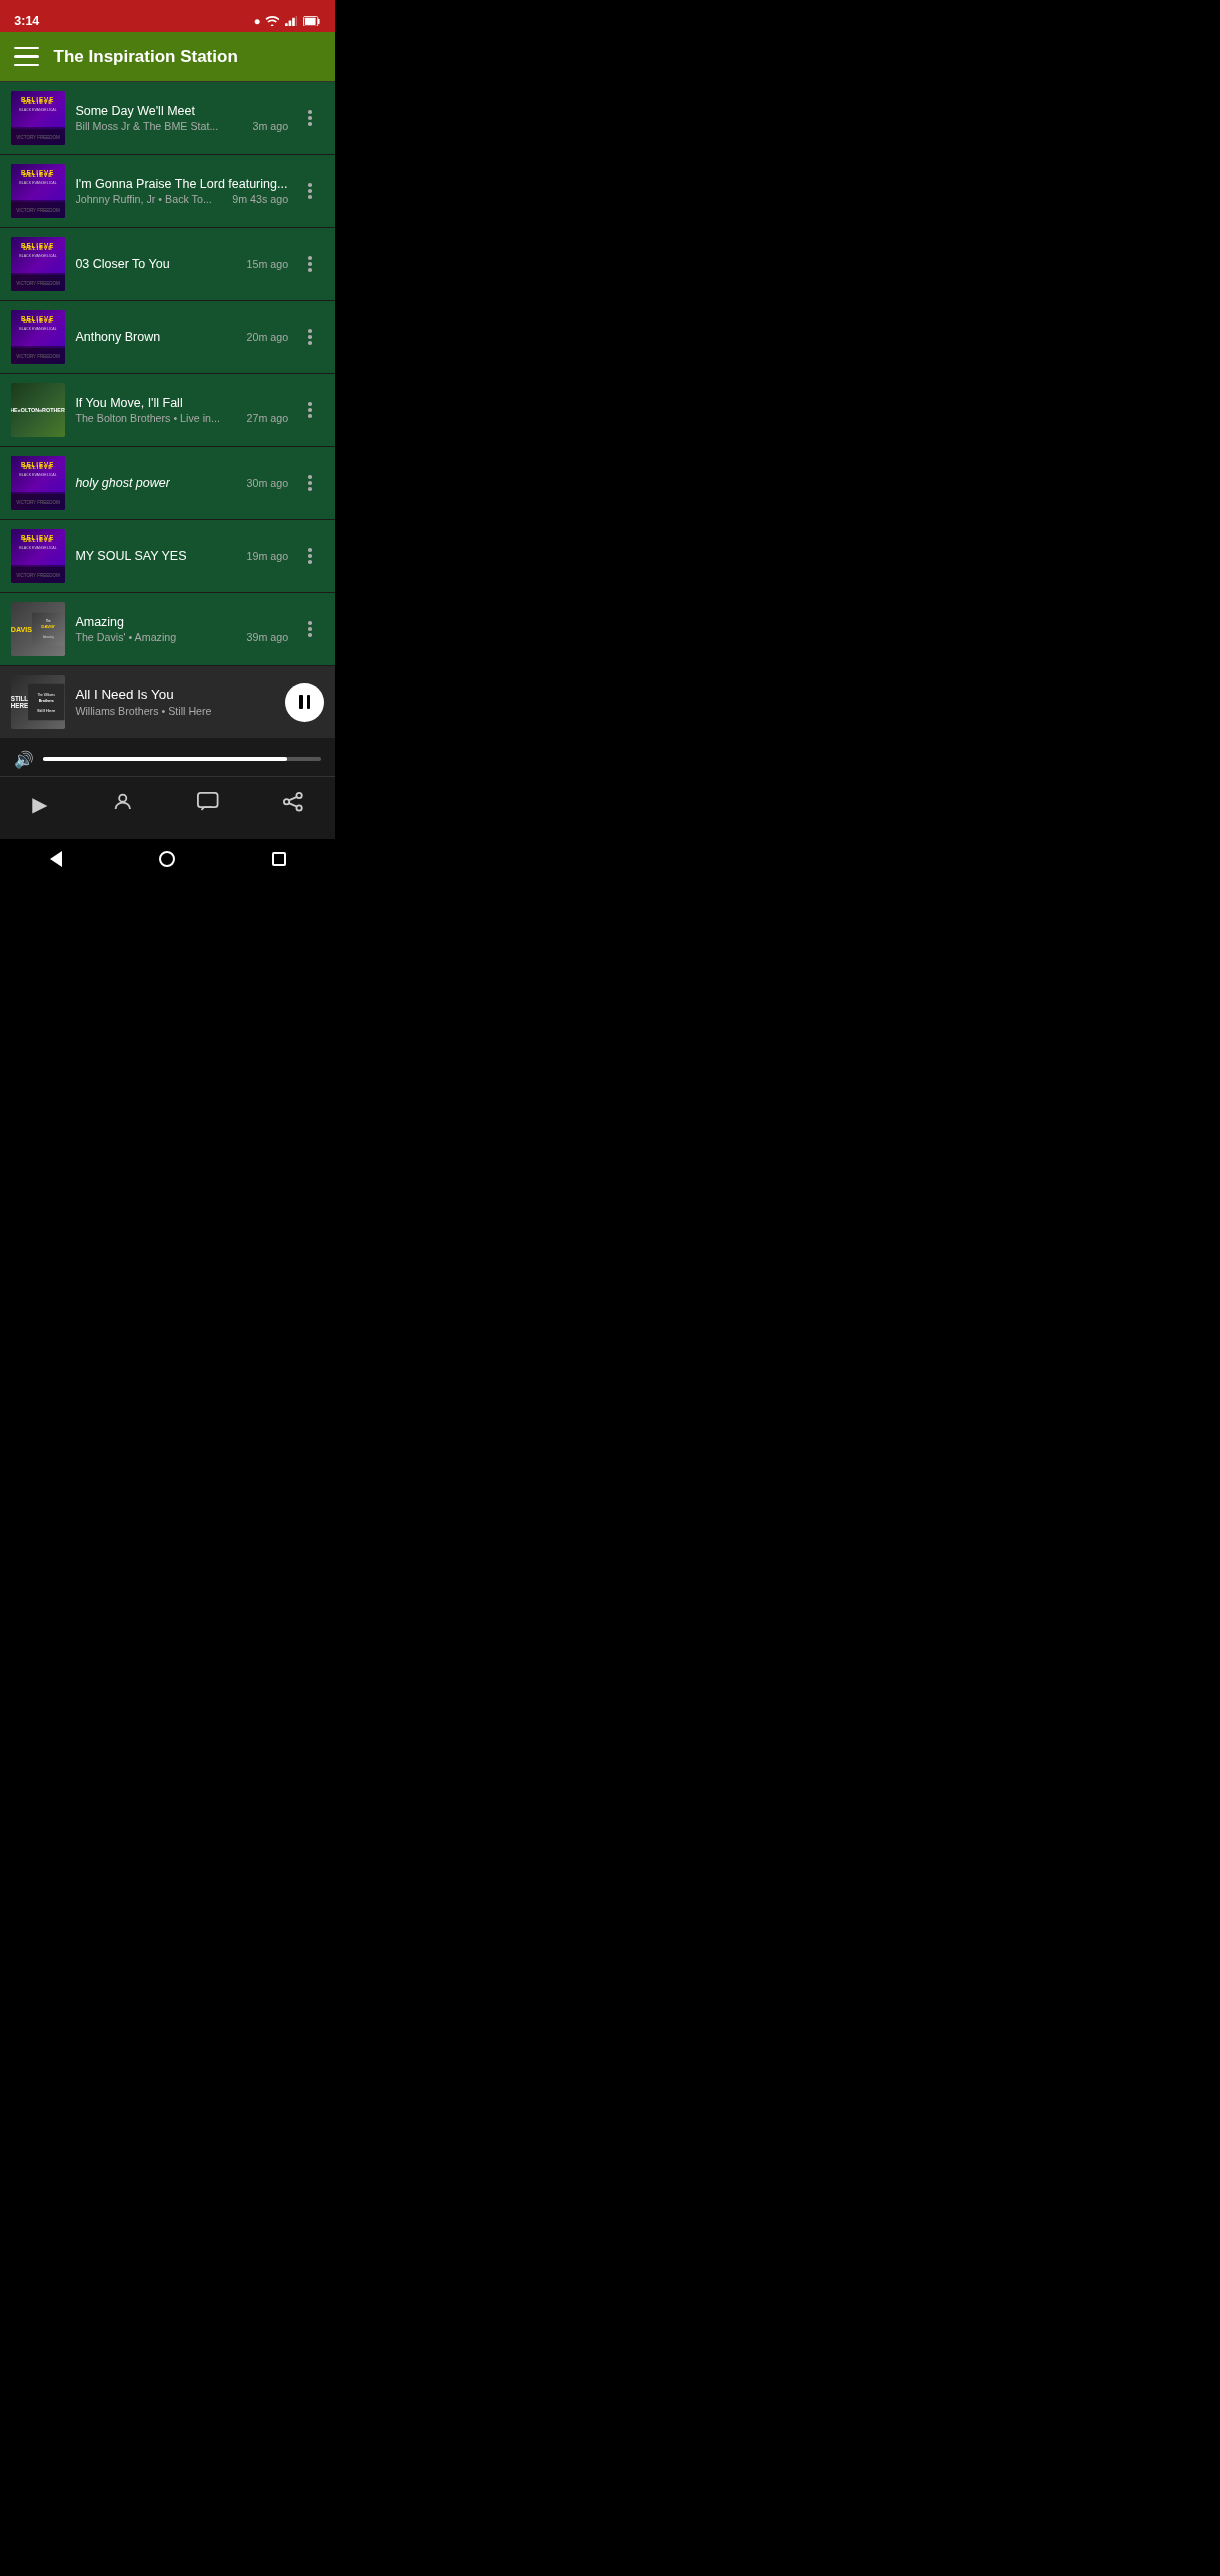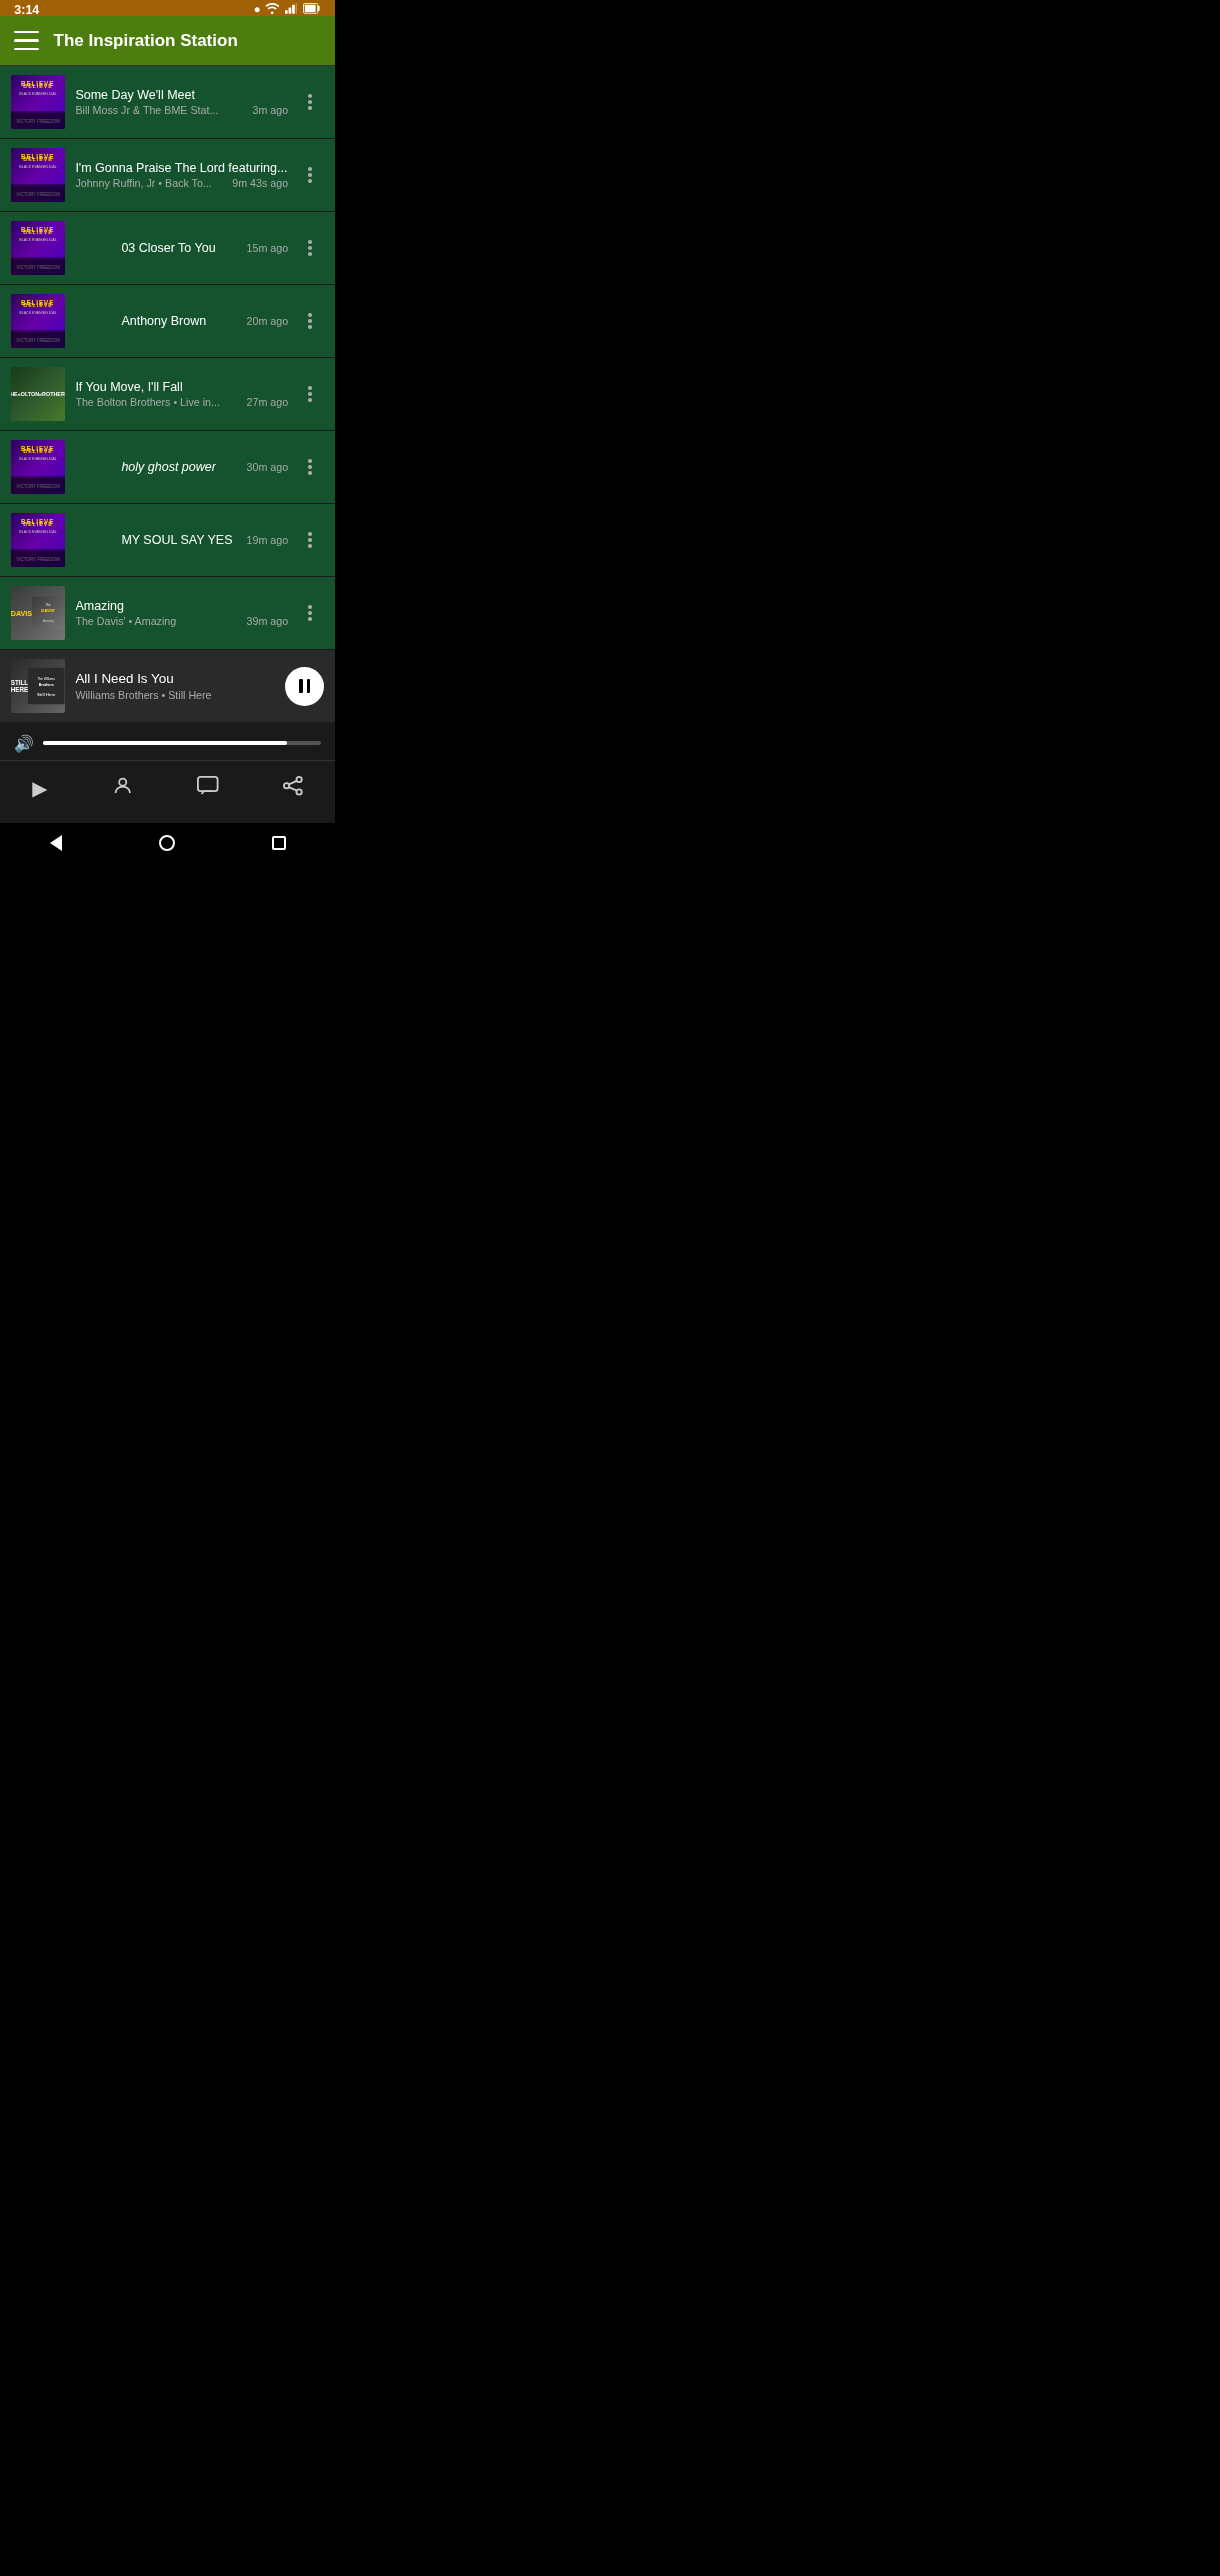--- a/index.html
+++ b/index.html
@@ -8,26 +8,26 @@
       background: #000;
       font-family: 'Arial', sans-serif;
       width: 335px;
       min-height: 726px;
       overflow-x: hidden;
       color: #fff;
     }
 
     
     .status-bar {
-      background: #a16207;
+      background: #b91c1c;
       display: flex;
       justify-content: space-between;
-      align-items: center;
+      align-items: flex-end;
       padding: 7.2px 14.3px 3.6px;
-      height: 16px;
+      height: 32px;
     }
     .status-time {
       font-size: 12.5px;
       font-weight: 600;
       color: #fff;
     }
     .status-icons {
       display: flex;
       align-items: center;
       gap: 5.4px;
@@ -179,21 +179,20 @@
     }
 
     .song-title {
       font-size: 12.5px;
       font-weight: 500;
       color: #fff;
       white-space: nowrap;
       overflow: hidden;
       text-overflow: ellipsis;
       margin-bottom: 3.6px;
-      margin-left: 46px;
     }
 
     .song-meta {
       display: flex;
       align-items: center;
       justify-content: space-between;
     }
 
     .song-time {
       font-size: 10.7px;

